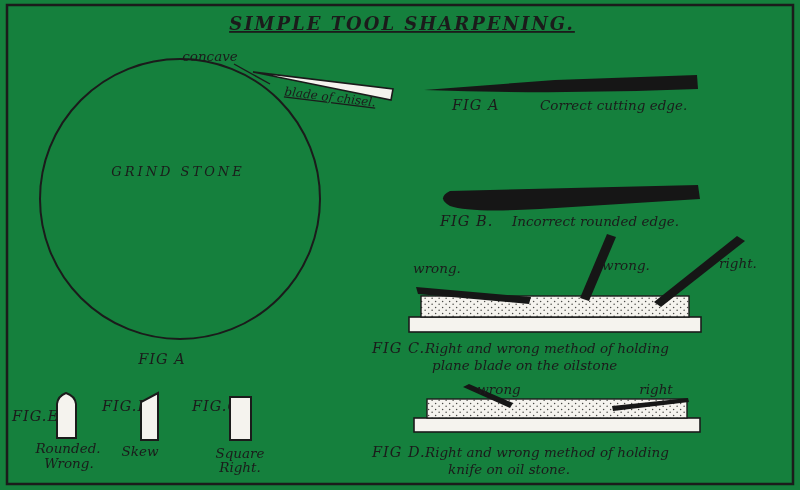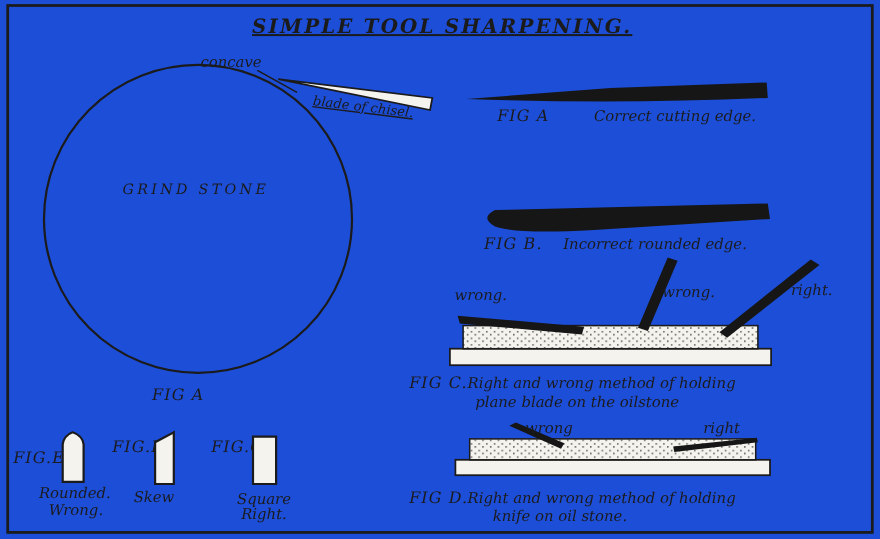--- a/index.html
+++ b/index.html
@@ -1,17 +1,17 @@
 <!DOCTYPE html>
 <html><head>
 <meta charset="utf-8">
 <title>Simple Tool Sharpening</title>
 <style>
   html,body{margin:0;padding:0;background:#fbfaf7;}
-  .page{position:relative;width:800px;height:490px;background:#1d4ed8;overflow:hidden;}
+  .page{position:relative;width:800px;height:490px;background:#15803d;overflow:hidden;}
   svg{display:block;}
   text{font-family:"DejaVu Serif", serif;font-style:italic;fill:#1b1b1b;}
   .title-text{font-size:18px;letter-spacing:2px;font-weight:bold;}
   .caps{font-size:13px;letter-spacing:3px;}
   .figlab{font-size:14.5px;letter-spacing:1px;}
   .cap{font-size:13.5px;}
   .small{font-size:12px;}
   .ink{fill:#161616;}
   .ln{stroke:#1b1b1b;fill:none;}
 </style>

